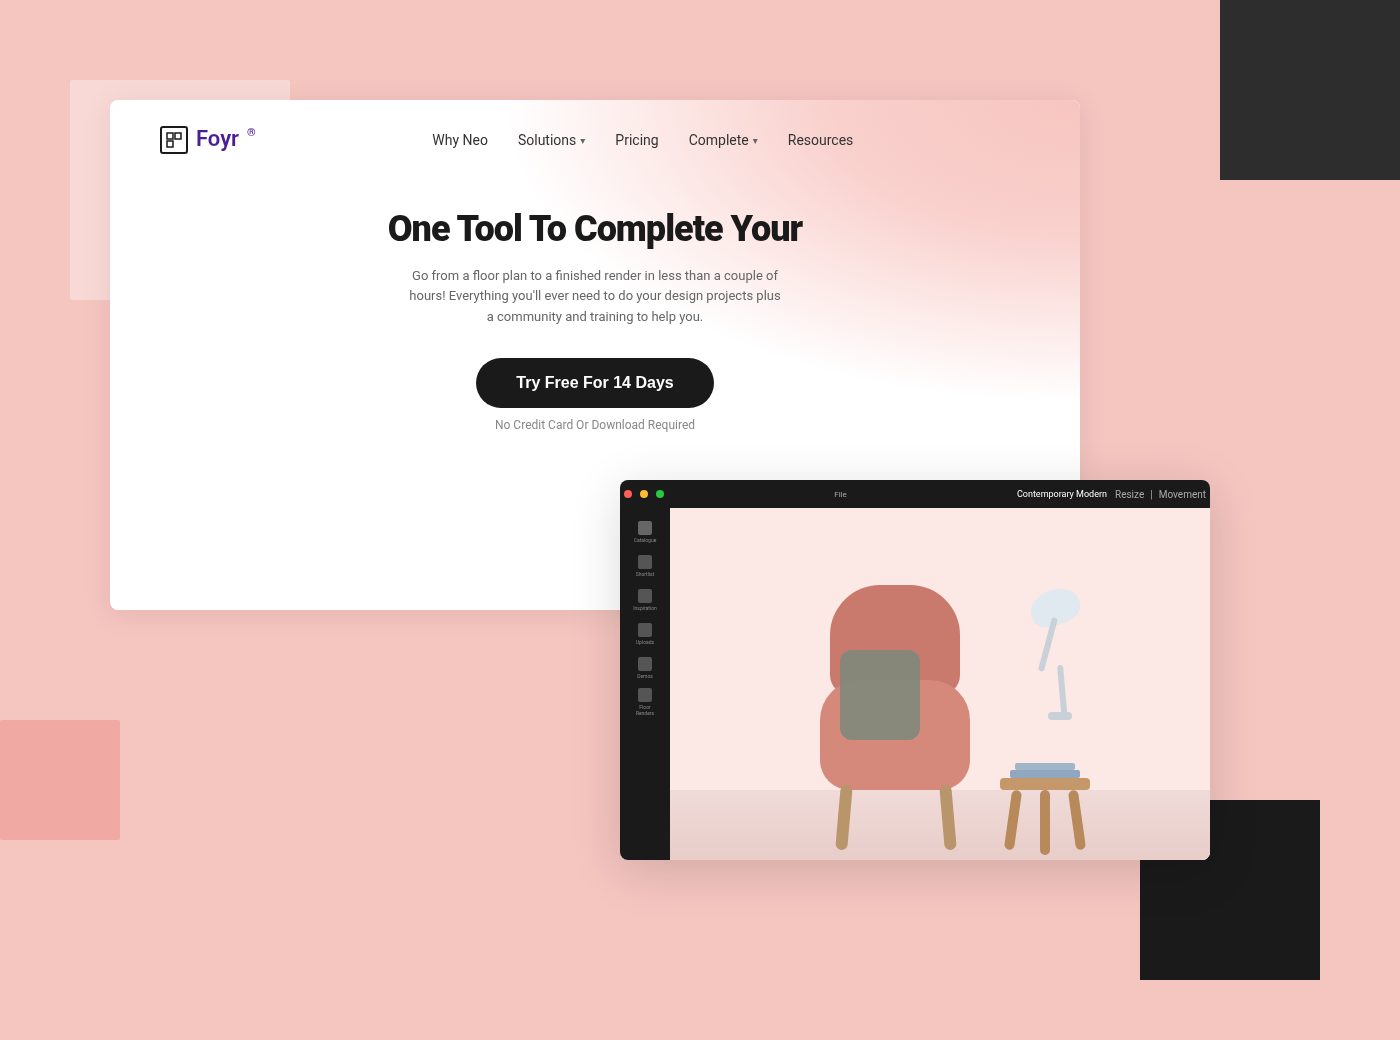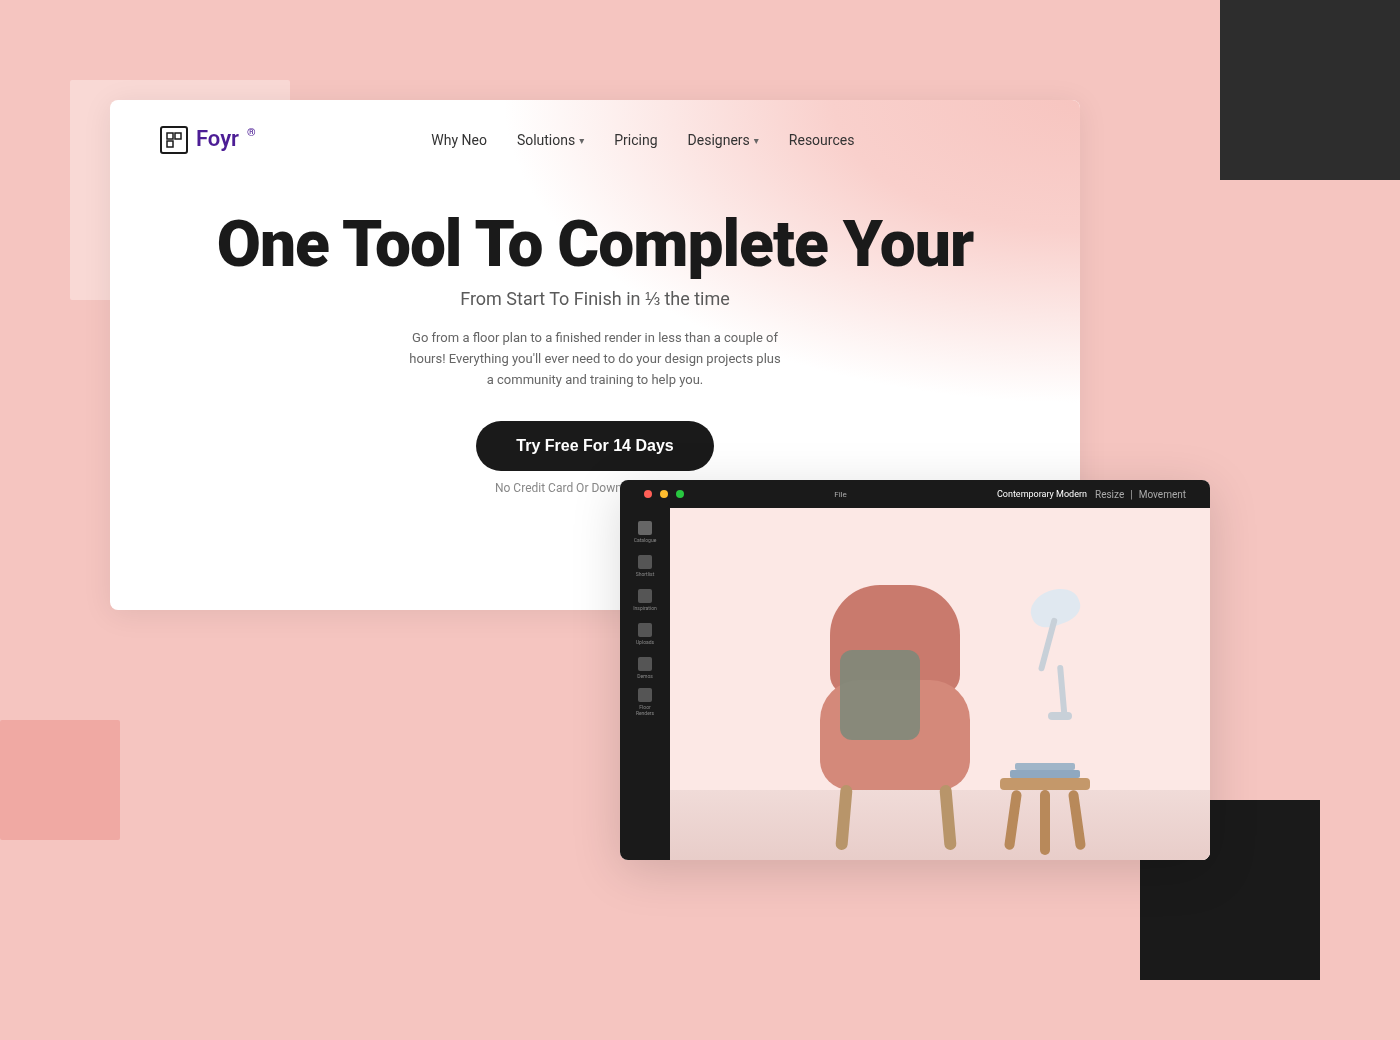--- a/index.html
+++ b/index.html
@@ -145,25 +145,25 @@
       z-index: 5;
     }
     .hero-subtitle {
       font-size: 16px;
       color: #5a5a5a;
       font-weight: 400;
       margin-bottom: 12px;
       letter-spacing: 0.3px;
     }
     .hero-title {
-      font-size: 64px;
+      font-size: 36px;
       font-weight: 900;
       color: #1a1a1a;
       line-height: 1.1;
-      margin-bottom: 8px;
+      margin-bottom: 16px;
       letter-spacing: -1px;
     }
     .hero-tagline {
       font-size: 18px;
       color: #5a5a5a;
       margin-bottom: 18px;
       font-weight: 400;
     }
     .hero-desc {
       font-size: 13px;
@@ -203,21 +203,21 @@
       overflow: hidden;
       z-index: 20;
     }
 
     
     .mockup-toolbar {
       height: 28px;
       background: #1a1a1a;
       display: flex;
       align-items: center;
-      padding: 0 24px;
+      padding: 0 4px;
       gap: 8px;
     }
     .toolbar-dot {
       width: 8px; height: 8px;
       border-radius: 50%;
     }
     .toolbar-title {
       color: white;
       font-size: 9px;
       margin-left: auto;
@@ -483,35 +483,34 @@
         <span>Why Neo</span>
       </a>
       <a class="nav-link">
         <span>Solutions</span>
         <span class="arrow">▾</span>
       </a>
       <a class="nav-link">
         <span>Pricing</span>
       </a>
       <a class="nav-link">
-        <span>Designers</span>
+        <span>Complete</span>
         <span class="arrow">▾</span>
       </a>
       <a class="nav-link">
         <span>Resources</span>
       </a>
     </div>
 
   </nav>
 
   <div class="hero">
     <h1 class="hero-title">
       <span>One Tool To Complete Your</span><br>
     </h1>
-    <p class="hero-tagline">From Start To Finish in ⅓ the time</p>
     <p class="hero-desc">Go from a floor plan to a finished render in less than a couple of hours! Everything you'll ever need to do your design projects plus a community and training to help you.</p>
     <button class="cta-btn">Try Free For 14 Days</button>
     <p class="cta-sub">No Credit Card Or Download Required</p>
   </div>
 </div>
 
 <div class="app-mockup">
 
   <div class="mockup-toolbar">
     <div class="toolbar-dot" style="background:#ff5f57;"></div>

